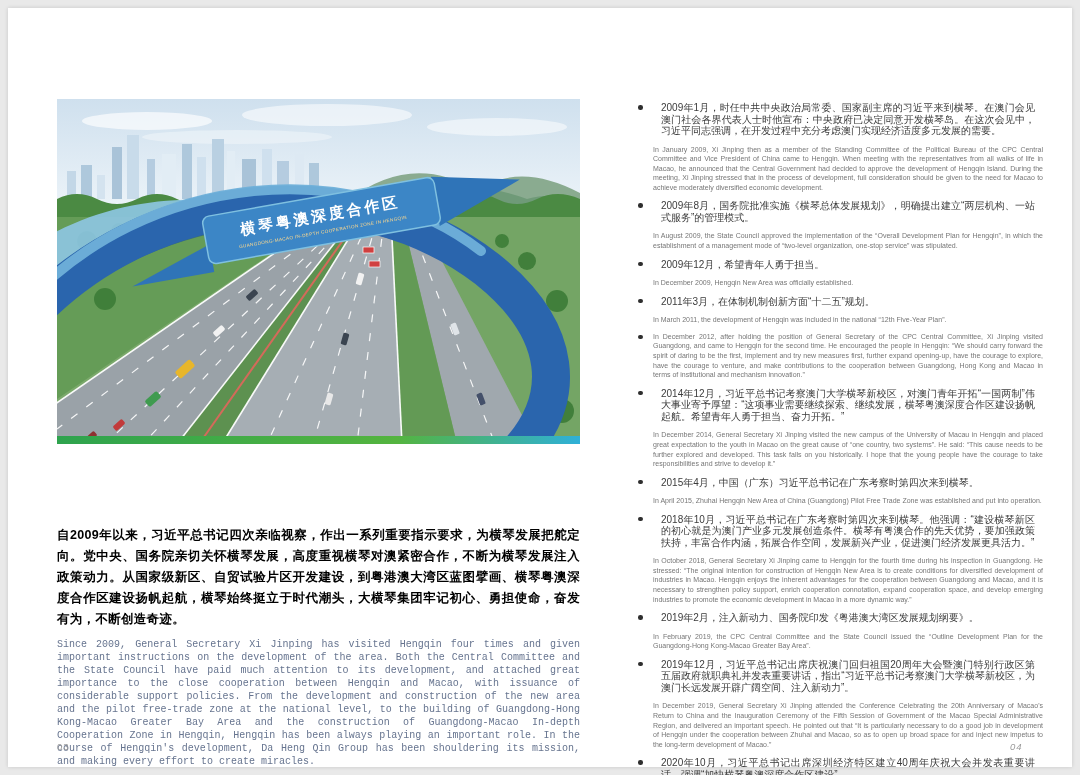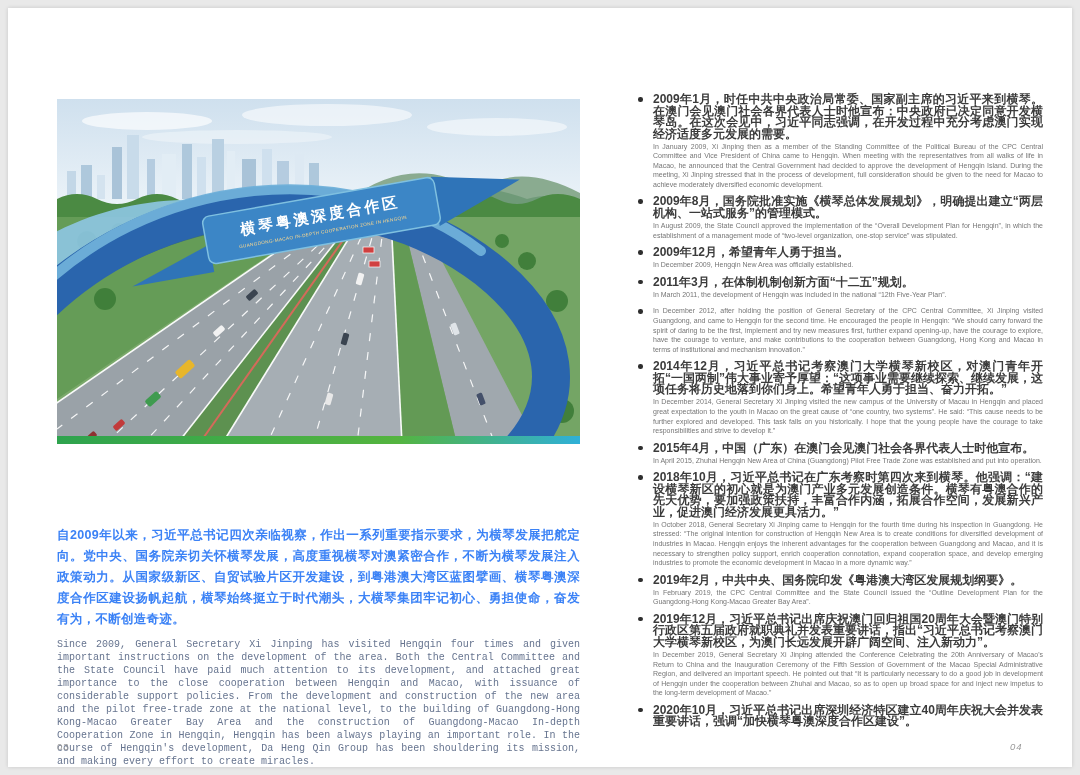--- a/index.html
+++ b/index.html
@@ -13,21 +13,21 @@
   }
   
   .photo{
     position:absolute;left:49px;top:91px;width:523px;height:345px;overflow:hidden;
   }
   .photo svg{display:block;}
   .intro{
     position:absolute;left:49px;top:517px;width:523px;
   }
   .intro .cn{
-    margin:0;font-size:12.5px;line-height:21px;color:#3b82f6;
+    margin:0;font-size:12.5px;line-height:21px;color:#000000;
     text-align:justify;font-weight:600;letter-spacing:.3px;
   }
   .intro .en{
     margin:8px 0 9px 0;font-size:10px;line-height:13px;color:#66748f;
     text-align:justify;
     font-family:Liberation Mono, monospace;
   }
   .pageno{
     position:absolute;top:733px;font-size:9.5px;color:#9a9a9a;letter-spacing:1px;
   }
@@ -37,21 +37,21 @@
   .timeline{
     position:absolute;left:629px;top:86px;width:406px;
     list-style:none;margin:0;padding:0;
   }
   .entry{position:relative;padding-left:16px;margin:0 0 7px 0;}
   .entry .dot{
     position:absolute;left:1px;top:3px;width:4.5px;height:4.5px;border-radius:50%;
     background:#2e2e2e;
   }
   .entry .cn{
-    margin:0;font-size:12px;line-height:11.5px;color:#3b3b3b;font-weight:700;
+    margin:8px;font-size:10px;line-height:11.5px;color:#3b3b3b;font-weight:400;
     text-align:justify;
   }
   .entry .en{
     margin:1.5px 0 0 0;font-size:7px;line-height:9.6px;color:#767676;
     text-align:justify;
   }
 </style>
 </head>
 <body>
 
@@ -229,36 +229,36 @@
       <span class="dot"></span>
       <p class="cn">2011年3月，在体制机制创新方面“十二五”规划。</p>
       <p class="en">In March 2011, the development of Hengqin was included in the national “12th Five-Year Plan”.</p>
     </li>
     <li class="entry">
       <span class="dot"></span>
       <p class="en">In December 2012, after holding the position of General Secretary of the CPC Central Committee, Xi Jinping visited Guangdong, and came to Hengqin for the second time. He encouraged the people in Hengqin: “We should carry forward the spirit of daring to be the first, implement and try new measures first, further expand opening-up, have the courage to explore, have the courage to venture, and make contributions to the cooperation between Guangdong, Hong Kong and Macao in terms of institutional and mechanism innovation.”</p>
     </li>
     <li class="entry">
       <span class="dot"></span>
-      <p class="cn">2014年12月，习近平总书记考察澳门大学横琴新校区，对澳门青年开拓“一国两制”伟大事业寄予厚望：“这项事业需要继续探索、继续发展，这项任务将历史地落到你们身上。希望青年人勇于担当、奋力开拓。”</p>
+      <p class="cn">2014年12月，习近平总书记考察澳门大学横琴新校区，对澳门青年开拓“一国两制”伟大事业寄予厚望：“这项事业需要继续探索、继续发展，横琴粤澳深度合作区建设扬帆起航。希望青年人勇于担当、奋力开拓。”</p>
       <p class="en">In December 2014, General Secretary Xi Jinping visited the new campus of the University of Macau in Hengqin and placed great expectation to the youth in Macao on the great cause of “one country, two systems”. He said: “This cause needs to be further explored and developed. This task falls on you historically. I hope that the young people have the courage to take responsibilities and strive to develop it.”</p>
     </li>
     <li class="entry">
       <span class="dot"></span>
-      <p class="cn">2015年4月，中国（广东）在澳门会见澳门社会各界代表人士时他宣布。</p>
+      <p class="cn">2015年4月，中国（广东）习近平总书记在广东考察时第四次来到横琴。</p>
       <p class="en">In April 2015, Zhuhai Hengqin New Area of China (Guangdong) Pilot Free Trade Zone was established and put into operation.</p>
     </li>
     <li class="entry">
       <span class="dot"></span>
       <p class="cn">2018年10月，习近平总书记在广东考察时第四次来到横琴。他强调：“建设横琴新区的初心就是为澳门产业多元发展创造条件。横琴有粤澳合作的先天优势，要加强政策扶持，丰富合作内涵，拓展合作空间，发展新兴产业，促进澳门经济发展更具活力。”</p>
       <p class="en">In October 2018, General Secretary Xi Jinping came to Hengqin for the fourth time during his inspection in Guangdong. He stressed: “The original intention for construction of Hengqin New Area is to create conditions for diversified development of industries in Macao. Hengqin enjoys the inherent advantages for the cooperation between Guangdong and Macao, and it is necessary to strengthen policy support, enrich cooperation connotation, expand cooperation space, and develop emerging industries to promote the economic development in Macao in a more dynamic way.”</p>
     </li>
     <li class="entry">
       <span class="dot"></span>
-      <p class="cn">2019年2月，中共中央、国务院印发《粤港澳大湾区发展规划纲要》。</p>
+      <p class="cn">2019年2月，注入新动力、国务院印发《粤港澳大湾区发展规划纲要》。</p>
       <p class="en">In February 2019, the CPC Central Committee and the State Council issued the “Outline Development Plan for the Guangdong-Hong Kong-Macao Greater Bay Area”.</p>
     </li>
     <li class="entry">
       <span class="dot"></span>
       <p class="cn">2019年12月，习近平总书记出席庆祝澳门回归祖国20周年大会暨澳门特别行政区第五届政府就职典礼并发表重要讲话，指出“习近平总书记考察澳门大学横琴新校区，为澳门长远发展开辟广阔空间、注入新动力”。</p>
       <p class="en">In December 2019, General Secretary Xi Jinping attended the Conference Celebrating the 20th Anniversary of Macao's Return to China and the Inauguration Ceremony of the Fifth Session of Government of the Macao Special Administrative Region, and delivered an important speech. He pointed out that “It is particularly necessary to do a good job in development of Hengqin under the cooperation between Zhuhai and Macao, so as to open up broad space for and inject new impetus to the long-term development of Macao.”</p>
     </li>
     <li class="entry">
       <span class="dot"></span>
       <p class="cn">2020年10月，习近平总书记出席深圳经济特区建立40周年庆祝大会并发表重要讲话，强调“加快横琴粤澳深度合作区建设”。</p>

